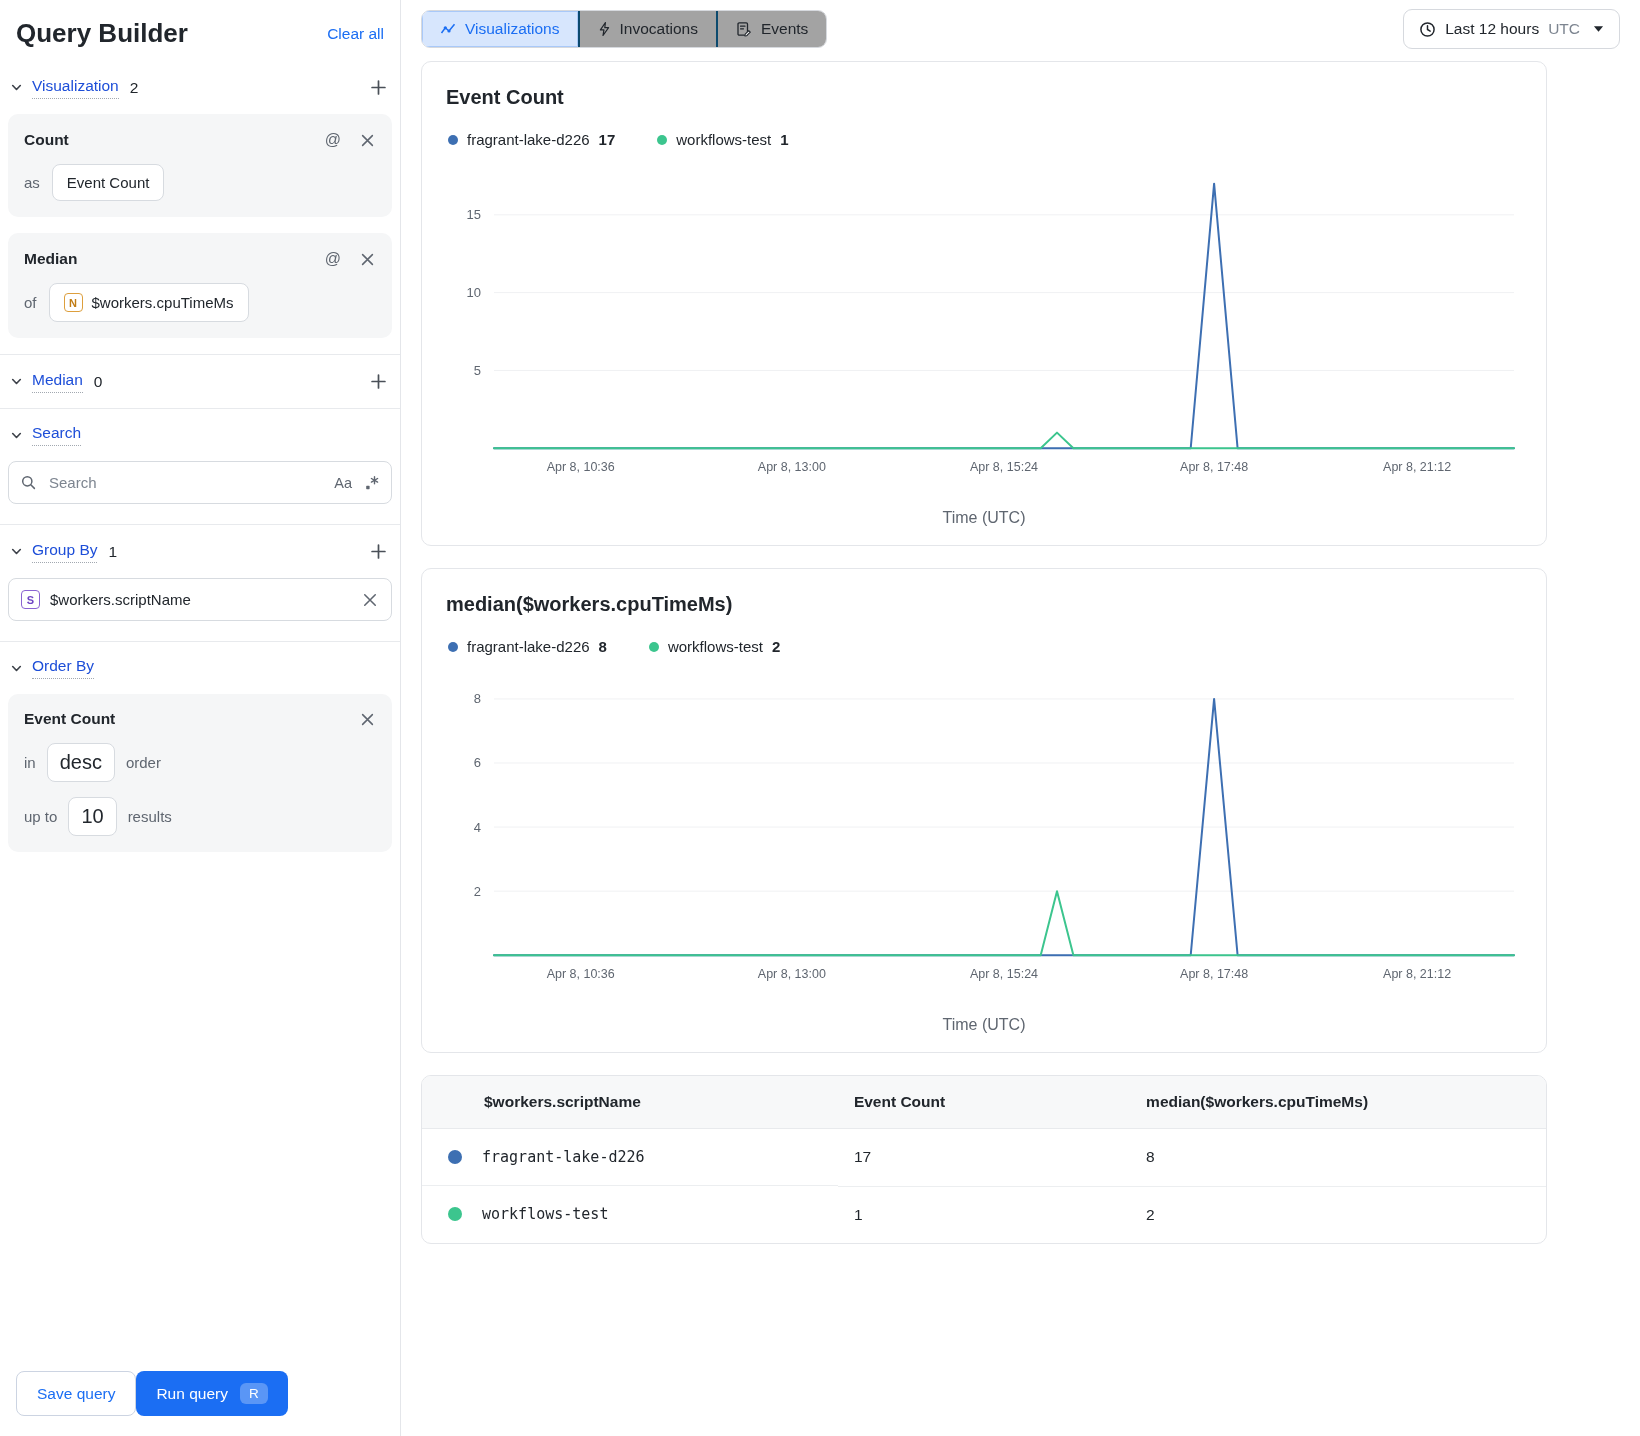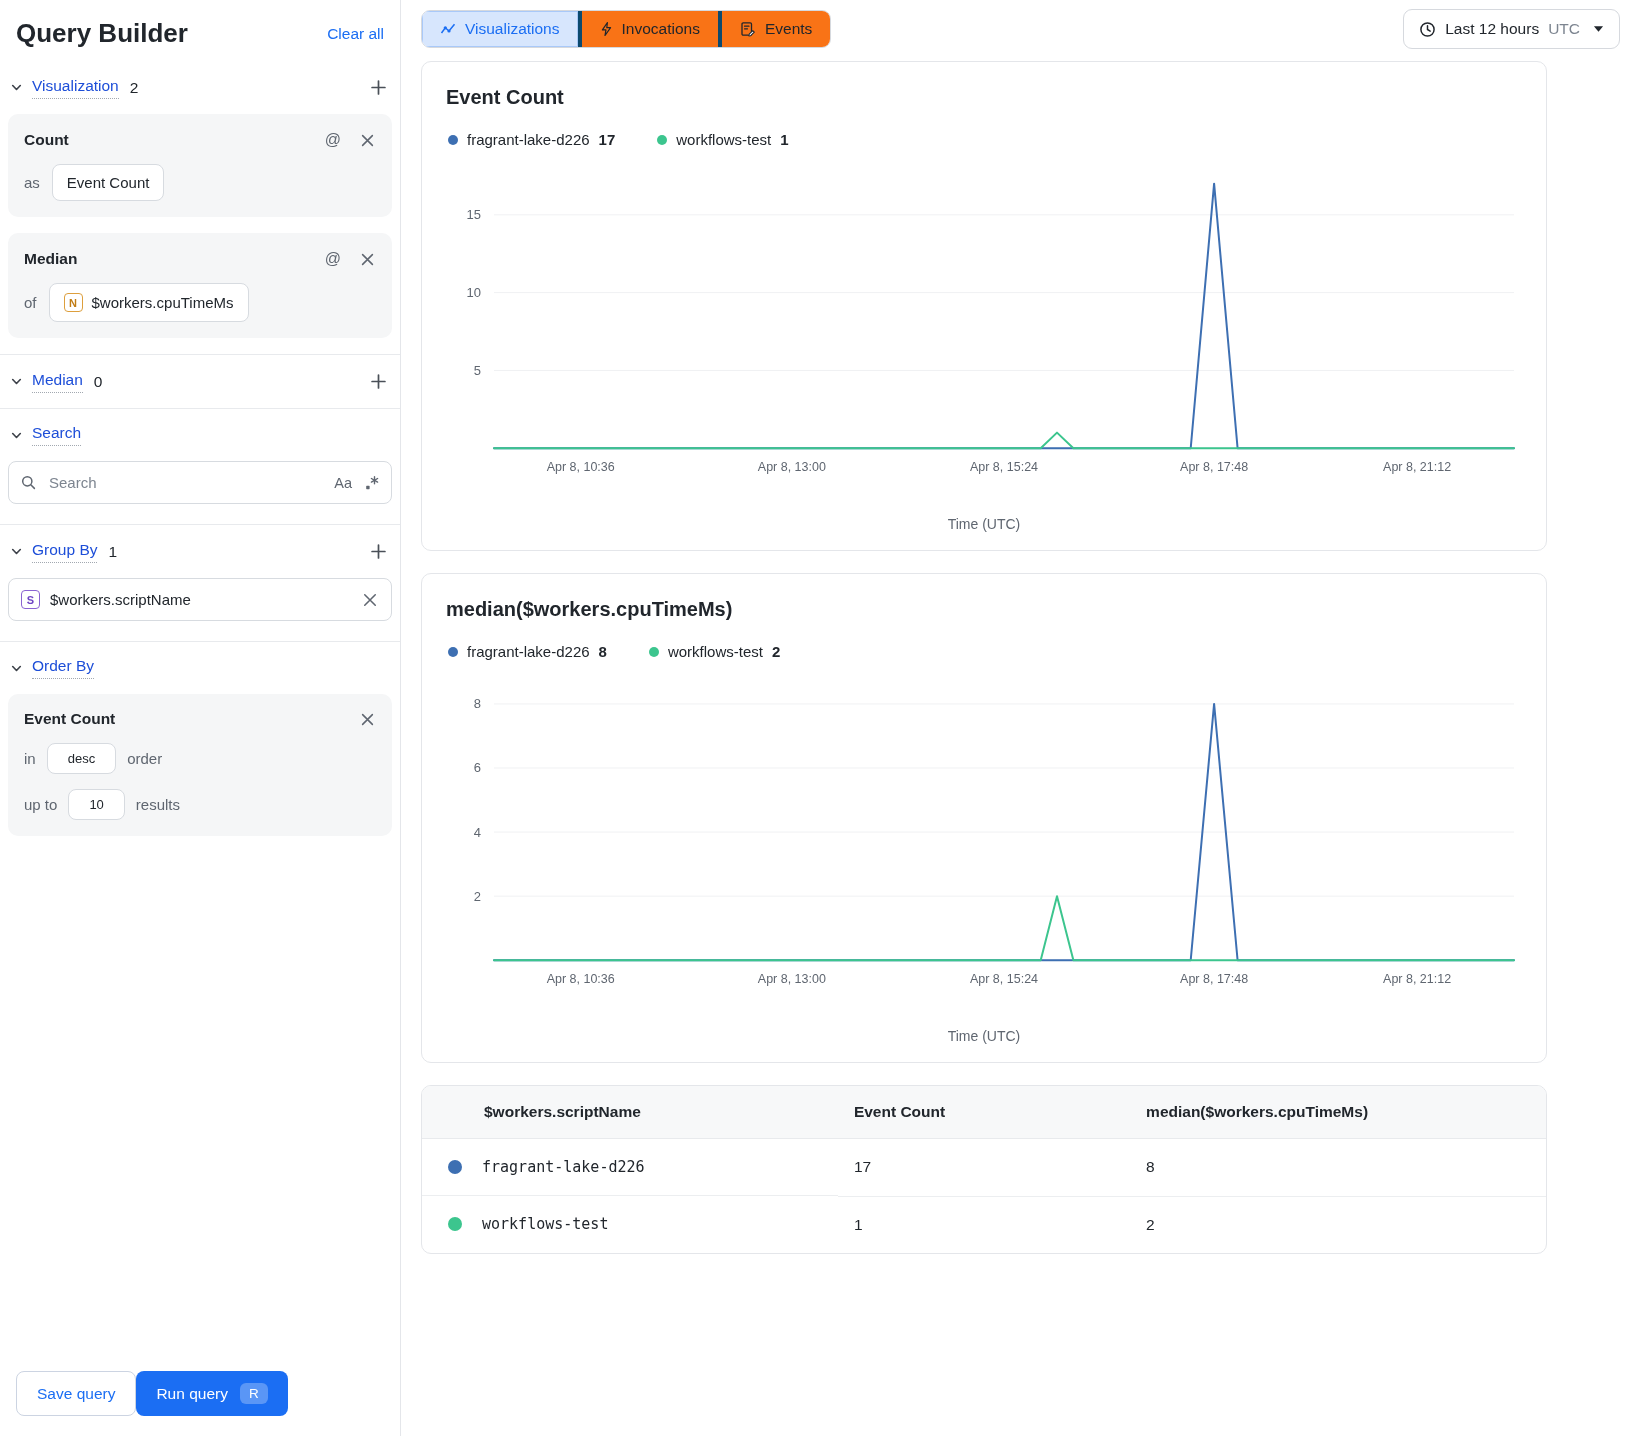--- a/index.html
+++ b/index.html
@@ -80,21 +80,21 @@
   .group-item {
     display: flex; align-items: center; gap: 10px;
     border: 1px solid #d7dbe0; border-radius: 8px; background: #fff;
     padding: 11px 12px; margin: 2px 0 18px 0; font-size: 15px;
   }
   .group-item .icon-btn { margin-left: auto; }
 
   .order-row { display: flex; align-items: center; gap: 11px; margin-top: 15px; font-size: 15px; color: #5f6670; }
   .chip-sm {
     background: #fff; border: 1px solid #d7dbe0; border-radius: 8px;
-    padding: 7px 20px; font-size: 13px; color: #21262c; font-weight: 500; cursor: pointer;
+    padding: 7px 12px; font-size: 20px; color: #21262c; font-weight: 500; cursor: pointer;
   }
 
   .sidebar-footer {
     margin-top: auto; display: flex; padding: 16px 8px 20px 8px;
   }
   .save-btn {
     background: #fff; border: 1px solid #ccd4e2; color: #1b6ef3;
     border-radius: 8px; padding: 12px 20px; font-size: 15.5px; font-weight: 500;
     cursor: pointer; font-family: inherit;
   }
@@ -108,22 +108,22 @@
 
   
   .main { flex: 1; padding: 0 20px; overflow: hidden; }
   .main-inner { width: 1126px; }
   .topbar { display: flex; align-items: center; justify-content: space-between; padding: 9px 0 12px 0; }
   .tab-group {
     display: inline-flex; border: 1px solid #d6d9de; border-radius: 9px; overflow: hidden;
   }
   .tab {
     display: inline-flex; align-items: center; gap: 9px;
-    padding: 9px 18px; background: #f97316; font-size: 15.5px; color: #21262c;
-    border: none; border-left: 4px solid #0c4a6e; cursor: pointer; font-family: inherit;
+    padding: 9px 18px; background: #a3a3a3; font-size: 15.5px; color: #21262c;
+    border: none; border-left: 2px solid #0c4a6e; cursor: pointer; font-family: inherit;
   }
   .tab:first-child { border-left: none; }
   .tab.active { background: #d7e6fd; color: #1b6ef3; box-shadow: inset 0 0 0 1px #a9c9f9; text-align: right; }
   .time-btn {
     display: inline-flex; align-items: center; gap: 9px;
     border: 1px solid #d6d9de; border-radius: 9px; background: #fff;
     padding: 10px 15px; font-size: 15.5px; color: #21262c; cursor: pointer; font-family: inherit;
   }
   .time-tz { color: #7d8590; }
   .caret { color: #21262c; display: inline-flex; margin-left: 4px; }
@@ -131,21 +131,21 @@
   .chart-card {
     border: 1px solid #e4e6ea; border-radius: 10px;
     padding: 24px 24px 18px 24px; margin-bottom: 22px;
   }
   .chart-title { font-size: 20px; font-weight: 700; margin: 0; }
   .legend { display: flex; gap: 42px; margin: 22px 0 12px 2px; }
   .legend-item { display: inline-flex; align-items: center; gap: 9px; font-size: 15px; cursor: pointer; }
   .legend-dot { width: 10px; height: 10px; border-radius: 50%; display: inline-block; }
   .legend-value { font-weight: 700; }
   .chart-svg { width: 100%; height: 330px; display: block; font-family: "Liberation Sans", sans-serif; }
-  .xlabel { text-align: center; color: #5f6670; font-size: 14px; margin-top: 26px; }
+  .xlabel { text-align: center; color: #5f6670; font-size: 16px; margin-top: 19px; }
 
   .table-card { border: 1px solid #e4e6ea; border-radius: 10px; overflow: hidden; margin-bottom: 20px; }
   table { width: 100%; border-collapse: collapse; font-size: 15.5px; }
   thead th {
     background: #f7f8f9; text-align: left; font-weight: 700;
     padding: 17px 16px; border-bottom: 1px solid #e8eaed;
   }
   thead th:first-child { padding-left: 62px; width: 37%; }
   thead th:nth-child(2) { width: 26%; }
   tbody td { padding: 19px 16px; border-bottom: 1px solid #eceef0; }

